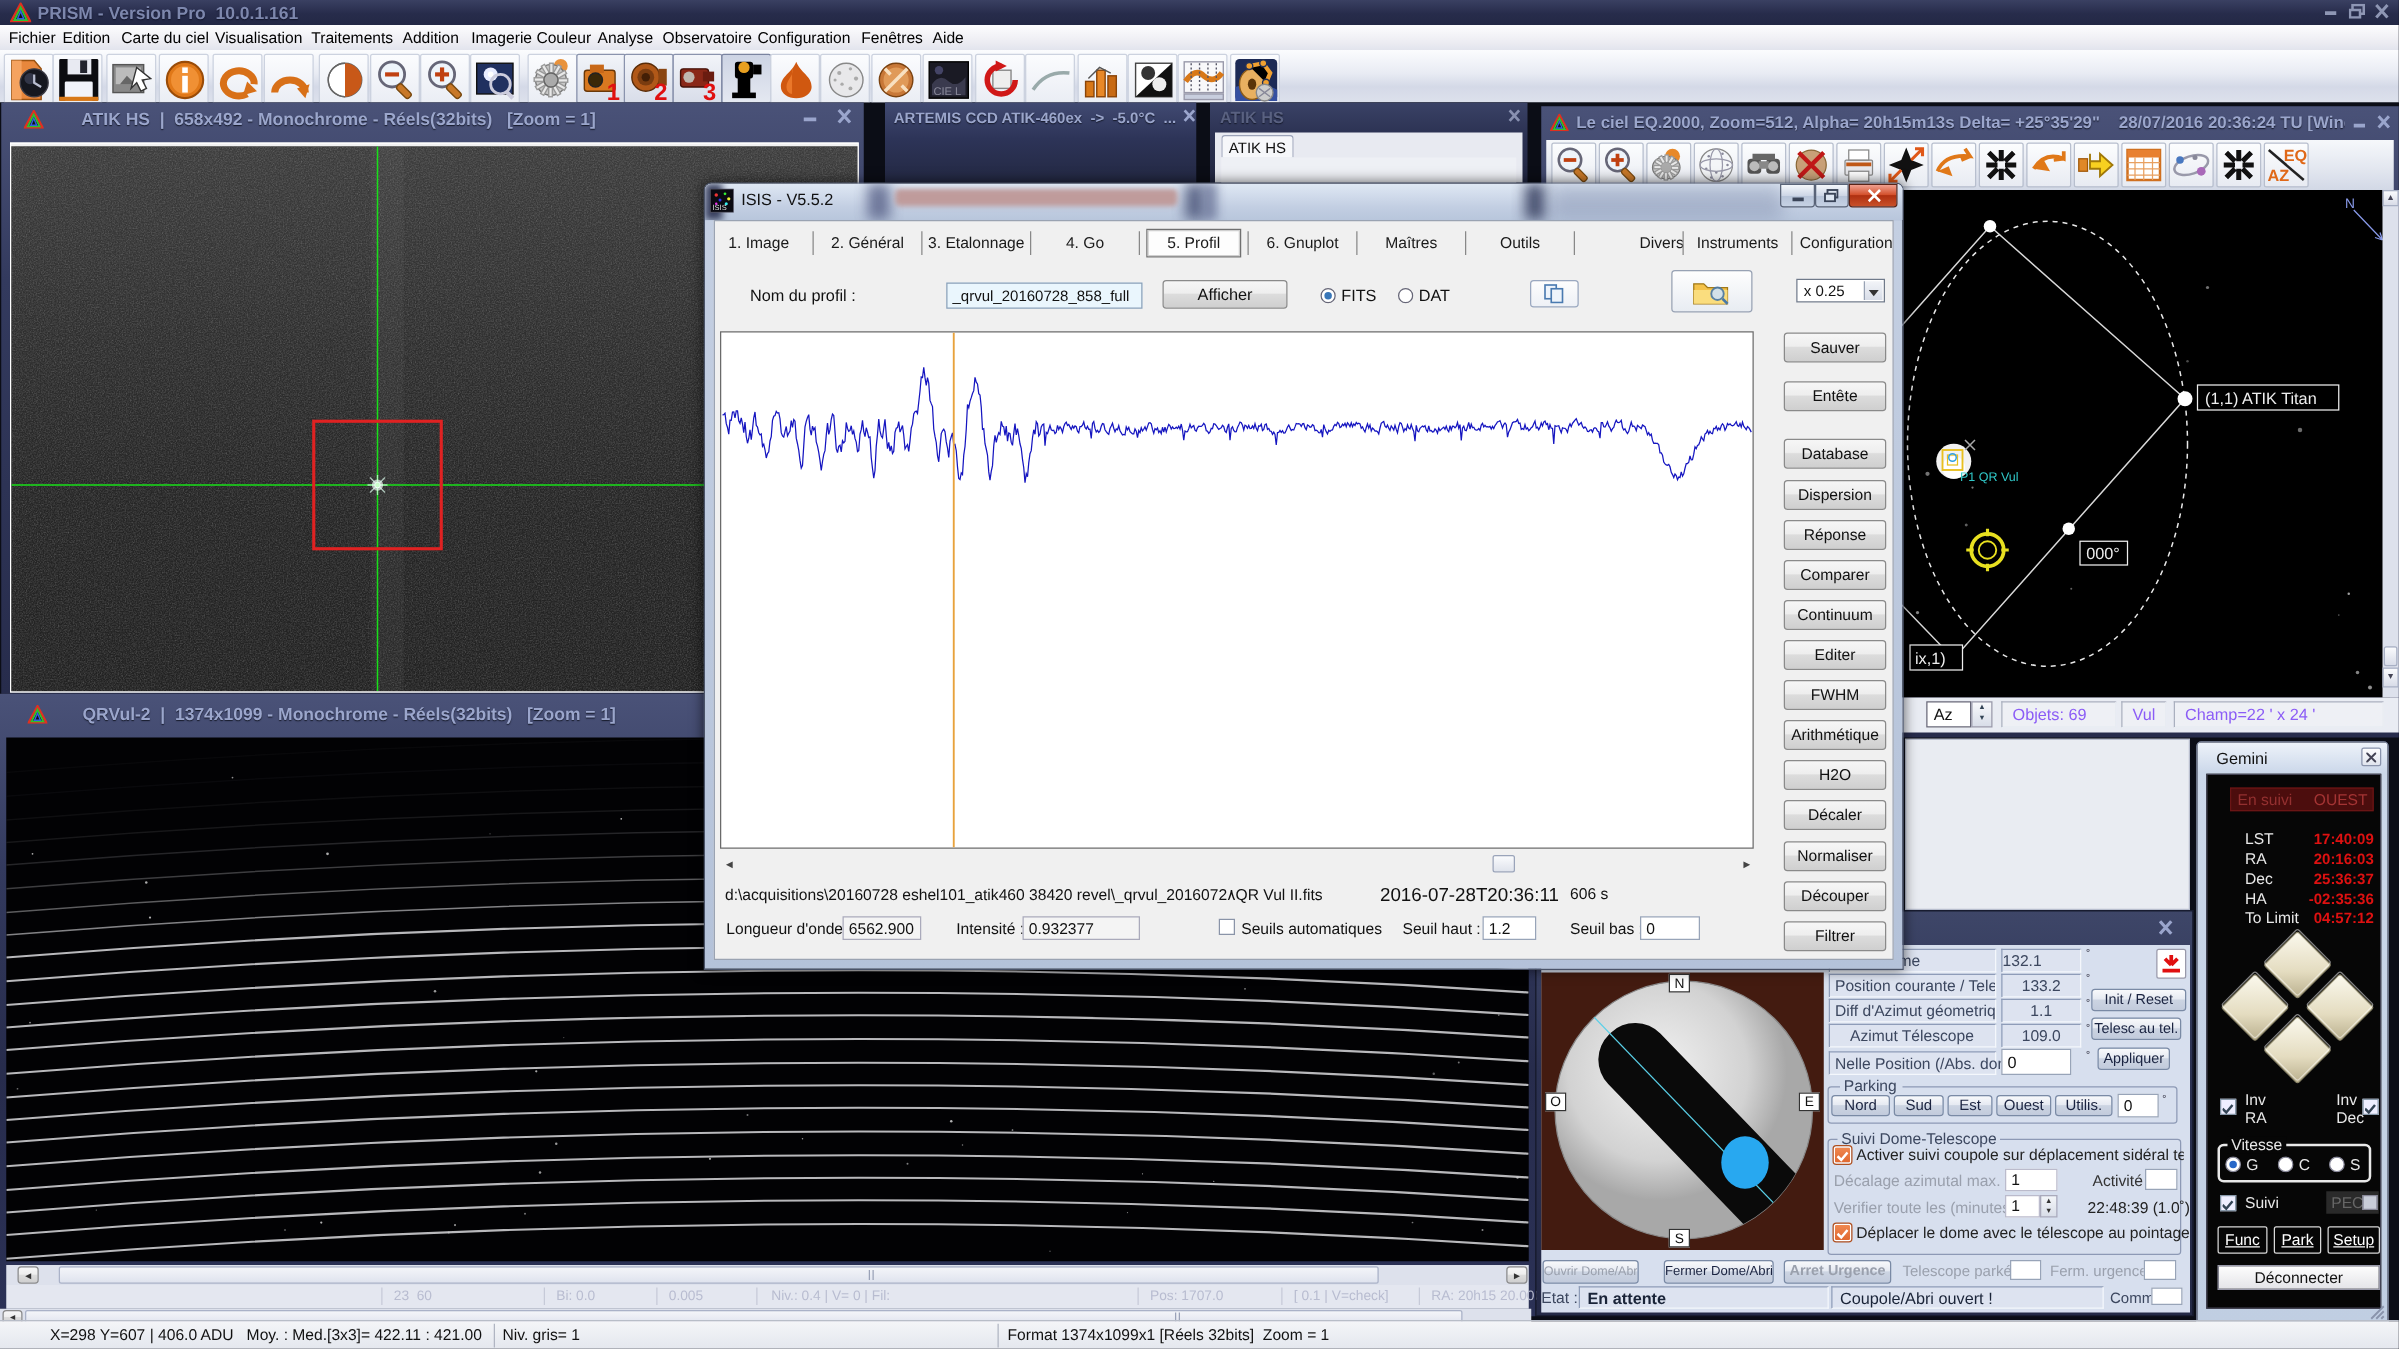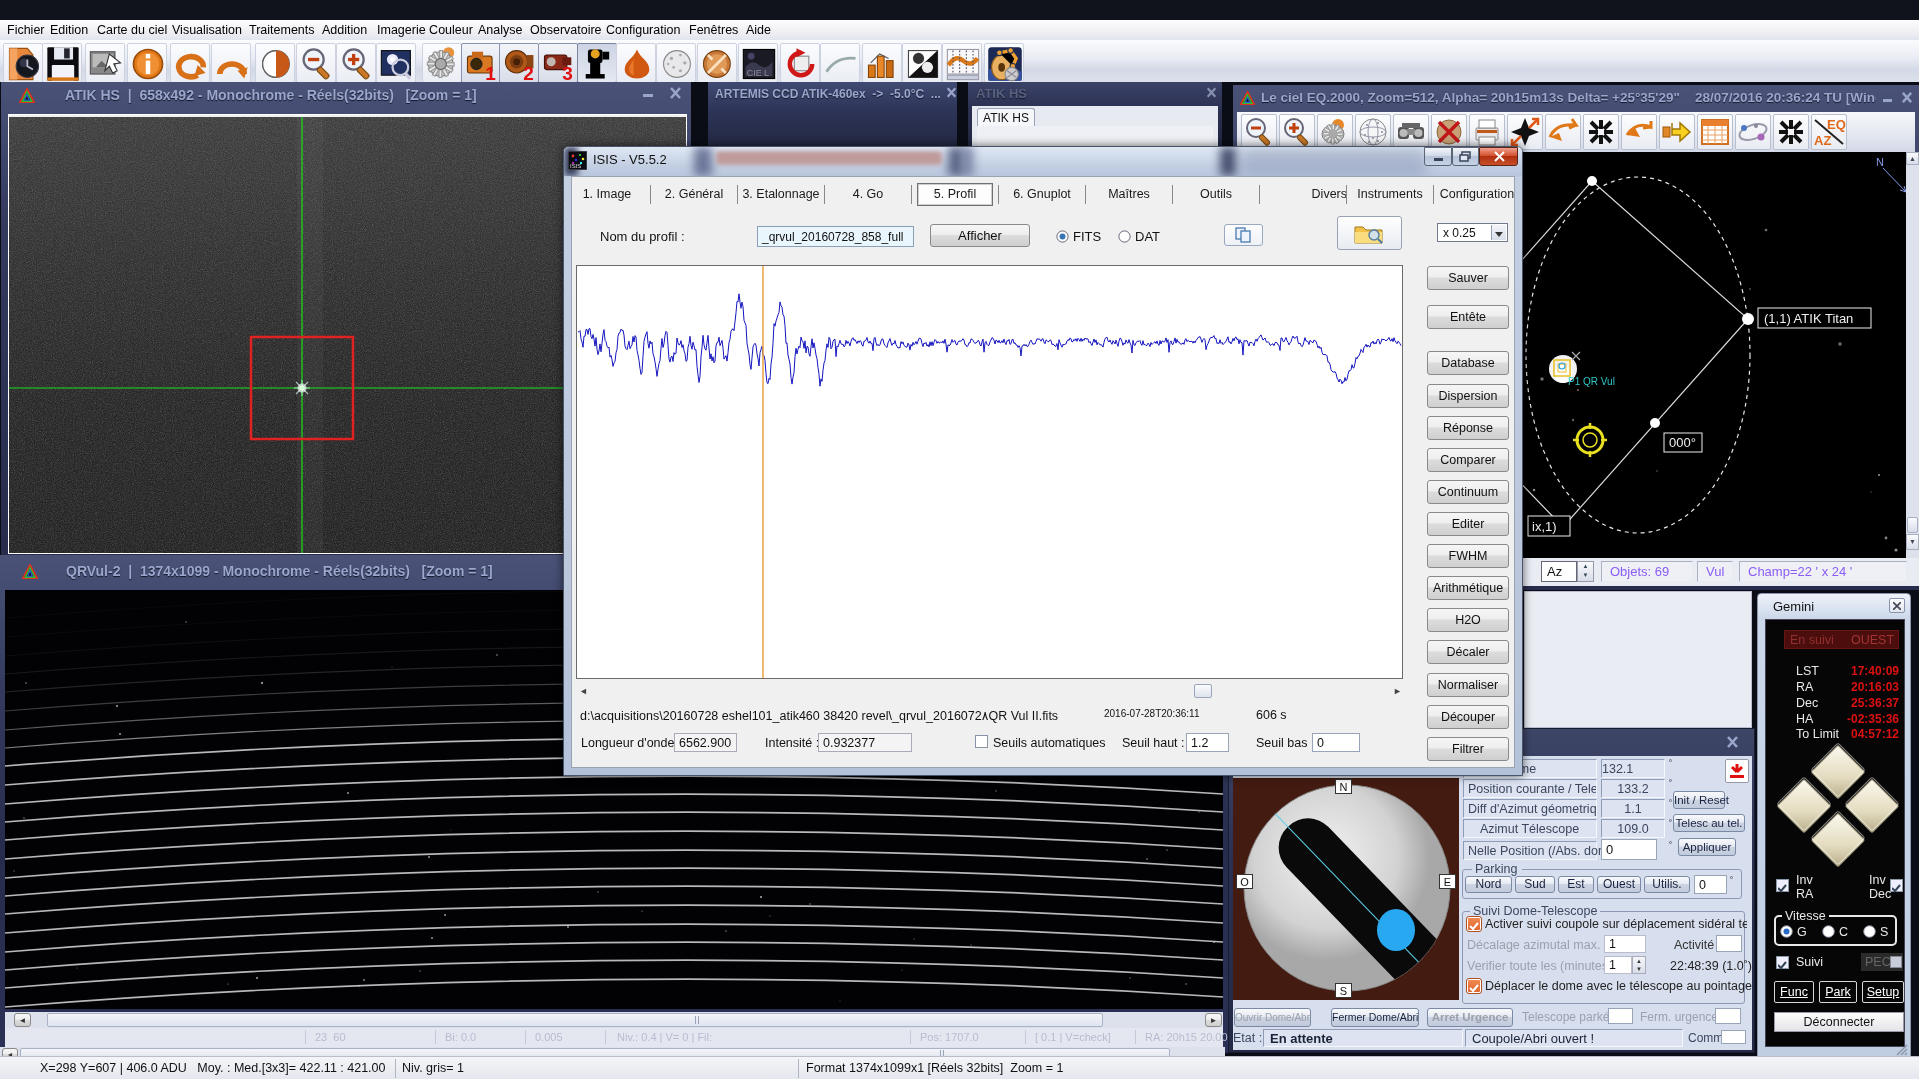--- a/index.html
+++ b/index.html
@@ -9,20 +9,36 @@
 .wtxt2{font-weight:bold;color:#596181;text-shadow:0 1px 1px #141828}
 .btn{background:linear-gradient(#f6f6f6,#eee 45%,#dcdcdc 50%,#cfcfcf);border:1px solid #8a8a8a;border-radius:3px;color:#111;text-align:center}
 .bbtn{background:linear-gradient(#f8f9fb,#e6eaf2 45%,#ccd4e2 50%,#c2cbdc);border:1px solid #7a8aa5;border-radius:3px;color:#1a2340;text-align:center}
 .fld{background:#eef1f6;border:1px solid #98a4b8;color:#111}
 .wfld{background:#fff;border:1px solid #98a4b8;color:#111}
 .dfld{background:#dde3f0;border-top:1px solid #8e9cb8;border-left:1px solid #8e9cb8;border-bottom:1px solid #f4f7fc;border-right:1px solid #f4f7fc;color:#3c475f}
 .panel{background:#eef0f5;border:1px solid #aab0bf;border-right-color:#e8ecf2;border-bottom-color:#e8ecf2;color:#8b5cf6}
 .gtxt{color:#9aa0ad}
 </style></head><body>
 <div id="stage">
+<div class="abs" style="left:0;top:0;width:1919px;height:20px;background:linear-gradient(#3a4062,#272c4b 55%,#232845)">
+      <svg class="abs" style="left:8px;top:2px" width="17" height="16" viewBox="0 0 17 16">
+        <path d="M8.5 1 L16 15 L1 15 Z" fill="#10121e" stroke="#e03020" stroke-width="2"></path>
+        <path d="M8.5 4 L13.5 14 L3.5 14 Z" fill="none" stroke="#30c030" stroke-width="1.6"></path>
+        <path d="M8.5 7 L11 13 L6 13 Z" fill="none" stroke="#3060e0" stroke-width="1.2"></path>
+      </svg>
+      <div class="abs" style="left:30px;top:2px;font-size:14px;font-weight:bold;color:#7d87ad;text-shadow:0 1px 1px #12152a">PRISM - Version Pro&nbsp; 10.0.1.161</div>
+      <div class="abs" style="left:1860px;top:9px;width:9px;height:3px;background:#8e96b4"></div>
+      <svg class="abs" style="left:1879px;top:3px" width="14" height="12" viewBox="0 0 14 12">
+        <rect x="3" y="1" width="9" height="7" fill="none" stroke="#8e96b4" stroke-width="2"></rect>
+        <rect x="1" y="5" width="8" height="6" fill="#272c4b" stroke="#8e96b4" stroke-width="2"></rect>
+      </svg>
+      <svg class="abs" style="left:1899px;top:3px" width="13" height="12" viewBox="0 0 13 12">
+        <path d="M2 1 L11 11 M11 1 L2 11" stroke="#8e96b4" stroke-width="2.4"></path>
+      </svg>
+    </div>
     <div class="abs" style="left:0;top:20px;width:1919px;height:20px;background:linear-gradient(#fdfdfe,#ececf2 70%,#e2e4ed)">
       <div class="abs" style="left:7px;top:3px;font-size:12.5px;color:#000">Fichier</div>
       <div class="abs" style="left:50px;top:3px;font-size:12.5px;color:#000">Edition</div>
       <div class="abs" style="left:97px;top:3px;font-size:12.5px;color:#000">Carte du ciel</div>
       <div class="abs" style="left:172px;top:3px;font-size:12.5px;color:#000">Visualisation</div>
       <div class="abs" style="left:249px;top:3px;font-size:12.5px;color:#000">Traitements</div>
       <div class="abs" style="left:322px;top:3px;font-size:12.5px;color:#000">Addition</div>
       <div class="abs" style="left:377px;top:3px;font-size:12.5px;color:#000">Imagerie Couleur</div>
       <div class="abs" style="left:478px;top:3px;font-size:12.5px;color:#000">Analyse</div>
       <div class="abs" style="left:530px;top:3px;font-size:12.5px;color:#000">Observatoire</div>
@@ -631,21 +647,21 @@
       <div class="abs dfld" style="left:234px;top:90px;width:134px;height:19px;font-size:12.5px;line-height:18px;padding-left:16px;white-space:nowrap;overflow:hidden">Azimut Télescope</div>
       <div class="abs dfld" style="left:372px;top:90px;width:64px;height:19px;font-size:12.5px;line-height:18px;text-align:center">109.0</div>
       <div class="abs" style="left:440px;top:90px;font-size:10px;color:#445">˚</div>
       <div class="abs dfld" style="left:234px;top:112px;width:134px;height:19px;font-size:12.5px;line-height:18px;padding-left:4px;white-space:nowrap">Nelle Position (/Abs. dome)</div>
       <div class="abs wfld" style="left:372px;top:110px;width:56px;height:21px;font-size:13px;line-height:20px;padding-left:4px">0</div>
       <div class="abs" style="left:440px;top:112px;font-size:10px;color:#445">˚</div>
       <div class="abs" style="left:496px;top:30px;width:24px;height:24px;background:#fff;border:1px solid #99a;border-radius:2px"><svg width="16" height="16" style="margin:3px">
           <path d="M8 1 v8 M8 9 l-5 -5 M8 9 l5 -5" stroke="#e01010" stroke-width="3"></path>
           <rect x="1" y="12" width="14" height="3" fill="#e01010"></rect>
         </svg></div>
-      <div class="abs bbtn" style="left:444px;top:62px;width:52px;height:18px;font-size:11.5px;line-height:16px;white-space:nowrap">Init / Reset</div>
+      <div class="abs bbtn" style="left:444px;top:62px;width:76px;height:18px;font-size:11.5px;line-height:16px;white-space:nowrap">Init / Reset</div>
       <div class="abs bbtn" style="left:444px;top:85px;width:72px;height:18px;font-size:11.5px;line-height:16px;white-space:nowrap">Telesc au tel.</div>
       <div class="abs bbtn" style="left:449px;top:109px;width:58px;height:18px;font-size:11.5px;line-height:16px;white-space:nowrap">Appliquer</div>
       <div class="abs" style="left:233px;top:140px;width:280px;height:30px;border:1px solid #8d99b5;border-radius:3px"></div>
       <div class="abs" style="left:243px;top:133px;width:50px;font-size:12.5px;color:#3c475f;background:#d7dfee;padding:0 3px">Parking</div>
       <div class="abs bbtn" style="left:236px;top:147px;width:47px;height:17px;font-size:12px;line-height:15px;white-space:nowrap">Nord</div>
       <div class="abs bbtn" style="left:286px;top:147px;width:40px;height:17px;font-size:12px;line-height:15px;white-space:nowrap">Sud</div>
       <div class="abs bbtn" style="left:329px;top:147px;width:36px;height:17px;font-size:12px;line-height:15px;white-space:nowrap">Est</div>
       <div class="abs bbtn" style="left:368px;top:147px;width:44px;height:17px;font-size:12px;line-height:15px;white-space:nowrap">Ouest</div>
       <div class="abs bbtn" style="left:415px;top:147px;width:46px;height:17px;font-size:12px;line-height:15px;white-space:nowrap">Utilis.</div>
       <div class="abs wfld" style="left:465px;top:146px;width:33px;height:19px;font-size:12.5px;line-height:18px;padding-left:4px">0</div>
@@ -854,21 +870,21 @@
     <div class="abs" style="left:576px;top:265px;width:827px;height:414px;background:#fff;border:1px solid #6a6a6a"><svg width="825" height="412">
         <path d="M1 66.0L2 65.7L3 64.6L4 72.9L5 76.0L6 81.3L7 70.1L8 70.3L9 63.6L10 63.5L11 68.4L12 62.7L13 62.7L14 70.6L15 72.7L16 68.4L17 73.0L18 80.1L19 71.6L20 83.2L21 88.6L22 84.8L23 77.9L24 85.8L25 77.4L26 68.2L27 63.6L28 74.3L29 75.6L30 80.2L31 81.9L32 81.1L33 91.1L34 89.4L35 93.8L36 100.4L37 96.9L38 95.4L39 86.8L40 83.4L41 70.2L42 67.0L43 66.5L44 63.1L45 64.5L46 64.2L47 69.1L48 80.1L49 82.7L50 83.7L51 79.3L52 75.2L53 82.7L54 80.6L55 78.8L56 70.5L57 76.0L58 69.6L59 71.0L60 84.5L61 89.0L62 94.3L63 102.3L64 108.4L65 106.2L66 90.5L67 75.4L68 71.1L69 68.0L70 65.7L71 77.3L72 82.2L73 74.9L74 77.9L75 76.2L76 87.6L77 90.9L78 95.9L79 102.5L80 110.4L81 103.2L82 97.5L83 94.5L84 82.1L85 72.5L86 81.5L87 77.7L88 69.4L89 65.3L90 66.4L91 79.4L92 92.9L93 96.1L94 91.0L95 90.1L96 95.5L97 86.6L98 88.3L99 87.1L100 72.0L101 76.8L102 79.1L103 78.3L104 74.6L105 81.5L106 78.7L107 84.7L108 87.7L109 95.3L110 94.5L111 81.2L112 77.7L113 70.3L114 79.4L115 83.3L116 76.2L117 79.7L118 84.1L119 83.6L120 100.2L121 108.8L122 116.5L123 110.4L124 90.9L125 81.5L126 69.3L127 78.7L128 82.8L129 84.2L130 76.7L131 69.4L132 82.0L133 93.0L134 87.8L135 94.9L136 90.7L137 96.8L138 95.1L139 79.8L140 76.6L141 76.1L142 71.2L143 79.7L144 77.2L145 74.4L146 82.2L147 93.1L148 91.2L149 89.7L150 95.1L151 86.7L152 76.5L153 73.3L154 65.2L155 63.3L156 62.9L157 64.7L158 55.8L159 46.8L160 35.5L161 36.0L162 27.8L163 36.1L164 42.3L165 36.1L166 40.5L167 54.3L168 56.9L169 59.3L170 77.2L171 83.1L172 88.0L173 98.6L174 103.4L175 91.9L176 80.9L177 78.6L178 77.3L179 79.3L180 87.5L181 92.3L182 100.0L183 86.8L184 83.4L185 80.3L186 90.1L187 89.5L188 94.6L189 107.5L190 116.8L191 117.6L192 112.3L193 113.6L194 98.1L195 91.2L196 77.4L197 57.6L198 60.2L199 55.1L200 52.1L201 48.8L202 46.5L203 35.9L204 39.8L205 41.1L206 48.9L207 50.0L208 59.7L209 77.4L210 76.9L211 89.0L212 93.2L213 98.0L214 111.5L215 118.1L216 111.1L217 106.5L218 90.6L219 82.2L220 87.9L221 83.3L222 80.1L223 81.6L224 71.1L225 74.9L226 75.5L227 82.4L228 74.8L229 86.9L230 80.4L231 80.9L232 87.9L233 90.3L234 80.9L235 72.8L236 82.0L237 76.8L238 82.4L239 89.0L240 92.7L241 101.5L242 108.2L243 120.2L244 112.9L245 115.4L246 104.3L247 97.0L248 94.5L249 84.2L250 77.8L251 81.4L252 71.3L253 72.9L254 82.8L255 81.3L256 75.5L257 73.7L258 73.2L259 90.6L260 79.9L261 80.9L262 77.6L263 74.3L264 77.8L265 78.5L266 78.2L267 80.9L268 79.7L269 74.3L270 77.6L271 75.4L272 77.1L273 79.9L274 75.4L275 72.9L276 71.7L277 74.4L278 73.6L279 75.7L280 77.6L281 74.8L282 76.5L283 74.7L284 75.4L285 78.9L286 80.2L287 75.2L288 75.2L289 74.1L290 71.5L291 76.0L292 77.2L293 75.0L294 77.5L295 77.3L296 84.7L297 72.7L298 71.3L299 76.7L300 79.6L301 78.3L302 79.9L303 78.8L304 75.0L305 72.9L306 73.2L307 77.8L308 79.3L309 80.6L310 81.5L311 76.8L312 74.8L313 72.6L314 76.6L315 79.4L316 77.2L317 77.8L318 74.5L319 78.7L320 80.3L321 82.0L322 81.6L323 81.9L324 75.6L325 77.8L326 75.9L327 79.4L328 80.2L329 81.1L330 81.1L331 77.1L332 79.0L333 84.1L334 78.5L335 80.2L336 76.3L337 78.8L338 77.4L339 75.5L340 78.2L341 75.3L342 72.4L343 72.2L344 73.1L345 77.5L346 80.6L347 76.9L348 77.8L349 76.4L350 80.1L351 78.6L352 80.9L353 75.8L354 79.7L355 75.7L356 79.6L357 76.3L358 73.5L359 74.6L360 77.3L361 75.5L362 76.9L363 76.8L364 75.8L365 76.8L366 74.9L367 77.3L368 73.2L369 78.1L370 86.2L371 78.8L372 79.5L373 79.3L374 76.9L375 73.5L376 76.3L377 75.2L378 74.5L379 78.2L380 79.0L381 76.3L382 75.0L383 75.1L384 75.1L385 74.3L386 72.7L387 74.0L388 78.6L389 78.9L390 80.8L391 79.6L392 76.6L393 77.0L394 73.0L395 73.2L396 74.4L397 76.1L398 77.5L399 76.8L400 76.3L401 74.3L402 75.2L403 78.9L404 80.0L405 75.8L406 73.1L407 86.2L408 76.8L409 75.4L410 78.4L411 79.4L412 79.3L413 75.9L414 74.0L415 71.7L416 72.2L417 74.2L418 78.0L419 74.1L420 74.7L421 76.6L422 74.3L423 76.9L424 76.7L425 74.7L426 76.8L427 73.0L428 76.7L429 78.6L430 74.6L431 75.0L432 73.4L433 78.4L434 77.6L435 73.7L436 73.2L437 77.5L438 76.7L439 78.9L440 79.0L441 81.4L442 79.7L443 81.5L444 90.0L445 80.1L446 79.9L447 78.3L448 79.9L449 78.5L450 80.5L451 80.3L452 78.2L453 75.6L454 74.1L455 76.3L456 78.4L457 77.6L458 78.0L459 75.5L460 72.8L461 73.1L462 73.0L463 73.4L464 75.2L465 73.1L466 72.8L467 76.1L468 77.8L469 73.9L470 74.5L471 75.8L472 75.5L473 73.8L474 74.5L475 78.5L476 78.1L477 78.7L478 80.2L479 80.3L480 77.5L481 83.8L482 73.7L483 76.9L484 79.3L485 81.2L486 78.2L487 79.1L488 78.1L489 78.0L490 75.1L491 73.6L492 74.5L493 71.9L494 72.9L495 76.0L496 75.4L497 73.4L498 74.6L499 72.7L500 75.4L501 72.3L502 73.5L503 75.4L504 72.3L505 75.4L506 73.1L507 74.4L508 72.0L509 73.2L510 72.6L511 73.1L512 76.6L513 75.5L514 77.8L515 79.5L516 76.0L517 73.0L518 76.5L519 73.9L520 78.8L521 76.4L522 77.4L523 78.9L524 78.7L525 79.3L526 81.1L527 76.4L528 72.7L529 71.8L530 71.2L531 74.9L532 76.0L533 74.0L534 76.5L535 78.3L536 74.7L537 76.2L538 78.0L539 74.2L540 77.5L541 80.3L542 75.2L543 72.1L544 72.7L545 75.7L546 79.3L547 76.9L548 78.1L549 73.9L550 76.4L551 77.2L552 73.6L553 76.9L554 79.1L555 87.0L556 74.3L557 78.8L558 79.5L559 76.6L560 75.7L561 74.9L562 75.5L563 74.5L564 77.9L565 79.3L566 74.7L567 78.8L568 78.4L569 79.6L570 79.3L571 77.1L572 78.3L573 80.6L574 76.5L575 78.5L576 77.5L577 76.5L578 75.7L579 77.5L580 74.9L581 78.0L582 79.4L583 74.5L584 78.0L585 75.0L586 75.1L587 76.3L588 75.1L589 71.9L590 76.5L591 73.7L592 86.3L593 76.4L594 74.9L595 78.2L596 78.5L597 75.4L598 71.9L599 77.2L600 73.3L601 76.2L602 75.8L603 77.7L604 78.1L605 78.0L606 76.8L607 78.4L608 74.0L609 72.7L610 75.6L611 74.2L612 75.5L613 75.4L614 75.7L615 75.1L616 77.2L617 75.1L618 76.9L619 74.5L620 73.2L621 71.5L622 71.2L623 70.5L624 73.3L625 76.4L626 73.6L627 72.4L628 73.8L629 83.7L630 79.5L631 77.7L632 75.0L633 72.2L634 71.5L635 71.5L636 71.1L637 69.6L638 72.8L639 72.4L640 77.5L641 76.8L642 77.6L643 73.7L644 77.3L645 76.3L646 78.6L647 77.6L648 76.2L649 75.4L650 73.0L651 70.8L652 76.4L653 75.7L654 77.9L655 75.9L656 72.4L657 74.8L658 71.7L659 70.9L660 73.6L661 72.9L662 77.8L663 73.7L664 76.5L665 76.6L666 89.1L667 74.6L668 75.1L669 74.8L670 74.6L671 77.6L672 80.1L673 76.2L674 76.6L675 76.7L676 77.7L677 79.8L678 75.3L679 73.1L680 75.3L681 72.7L682 71.4L683 70.1L684 68.9L685 71.6L686 74.1L687 73.0L688 72.0L689 75.1L690 76.6L691 75.5L692 76.7L693 79.1L694 79.2L695 78.1L696 77.8L697 79.7L698 76.8L699 76.2L700 76.7L701 78.9L702 79.4L703 84.5L704 72.0L705 72.0L706 75.4L707 75.7L708 73.8L709 71.5L710 74.7L711 76.3L712 78.9L713 76.9L714 75.9L715 72.3L716 70.1L717 72.0L718 72.1L719 71.6L720 70.2L721 76.0L722 78.0L723 77.0L724 79.3L725 80.8L726 79.1L727 75.3L728 71.6L729 75.2L730 74.8L731 75.9L732 78.5L733 74.3L734 75.2L735 76.0L736 76.9L737 74.0L738 74.7L739 75.3L740 78.4L741 81.8L742 80.1L743 82.5L744 81.3L745 86.3L746 88.6L747 88.5L748 88.7L749 88.7L750 89.8L751 96.2L752 96.2L753 98.1L754 103.7L755 105.1L756 105.9L757 106.3L758 105.6L759 107.4L760 111.9L761 113.7L762 116.0L763 113.2L764 114.4L765 117.8L766 115.6L767 116.1L768 111.5L769 114.9L770 113.1L771 108.6L772 104.8L773 104.8L774 103.8L775 98.7L776 101.9L777 101.8L778 97.3L779 91.5L780 92.9L781 90.3L782 89.8L783 87.2L784 83.4L785 85.1L786 86.5L787 81.2L788 80.4L789 78.3L790 81.1L791 79.0L792 80.6L793 81.0L794 76.7L795 77.0L796 75.1L797 78.1L798 76.4L799 77.9L800 74.6L801 73.0L802 74.4L803 78.2L804 76.3L805 72.8L806 73.9L807 73.1L808 74.2L809 74.7L810 74.2L811 73.0L812 71.4L813 74.4L814 75.0L815 72.7L816 75.7L817 71.7L818 74.9L819 76.2L820 77.7L821 75.2L822 76.1L823 77.7L824 79.7" fill="none" stroke="#1515c0" stroke-width="1"></path>
         <line x1="186" y1="0" x2="186" y2="412" stroke="#e8a23c" stroke-width="1.5"></line>
       </svg></div>
     <div class="abs" style="left:577px;top:684px;width:826px;height:15px;background:#f0f0f0">
       <div class="abs" style="left:2px;top:2px;font-size:9px;color:#444">◄</div>
       <div class="abs" style="left:816px;top:2px;font-size:9px;color:#444">►</div>
       <div class="abs" style="left:617px;top:0px;width:18px;height:14px;background:linear-gradient(#fafbfd,#dfe3ec);border:1px solid #9aa4ba;border-radius:2px"></div>
     </div>
     <div class="abs" style="left:580px;top:708px;font-size:12.5px;color:#111">d:\acquisitions\20160728 eshel101_atik460 38420 revel\_qrvul_2016072٨QR Vul II.fits</div>
-    <div class="abs" style="left:1104px;top:708px;font-size:10px;color:#111">2016-07-28T20:36:11</div>
+    <div class="abs" style="left:1104px;top:708px;font-size:15px;color:#111">2016-07-28T20:36:11</div>
     <div class="abs" style="left:1256px;top:708px;font-size:12.5px;color:#111">606 s</div>
     <div class="abs" style="left:581px;top:736px;font-size:12.5px;color:#111">Longueur d'onde :</div>
     <div class="abs fld" style="left:674px;top:733px;width:63px;height:19px;font-size:12.5px;line-height:18px;padding-left:4px;background:#f4f4f4;border-color:#aab">6562.900</div>
     <div class="abs" style="left:765px;top:736px;font-size:12.5px;color:#111">Intensité :</div>
     <div class="abs fld" style="left:818px;top:733px;width:94px;height:19px;font-size:12.5px;line-height:18px;padding-left:4px;background:#f4f4f4;border-color:#aab">0.932377</div>
     <div class="abs" style="left:975px;top:735px;width:13px;height:13px;background:#fff;border:1px solid #8a94a8"></div>
     <div class="abs" style="left:993px;top:736px;font-size:12.5px;color:#111">Seuils automatiques</div>
     <div class="abs" style="left:1122px;top:736px;font-size:12.5px;color:#111">Seuil haut :</div>
     <div class="abs wfld" style="left:1186px;top:733px;width:43px;height:19px;font-size:12.5px;line-height:18px;padding-left:4px">1.2</div>
     <div class="abs" style="left:1256px;top:736px;font-size:12.5px;color:#111">Seuil bas :</div>

